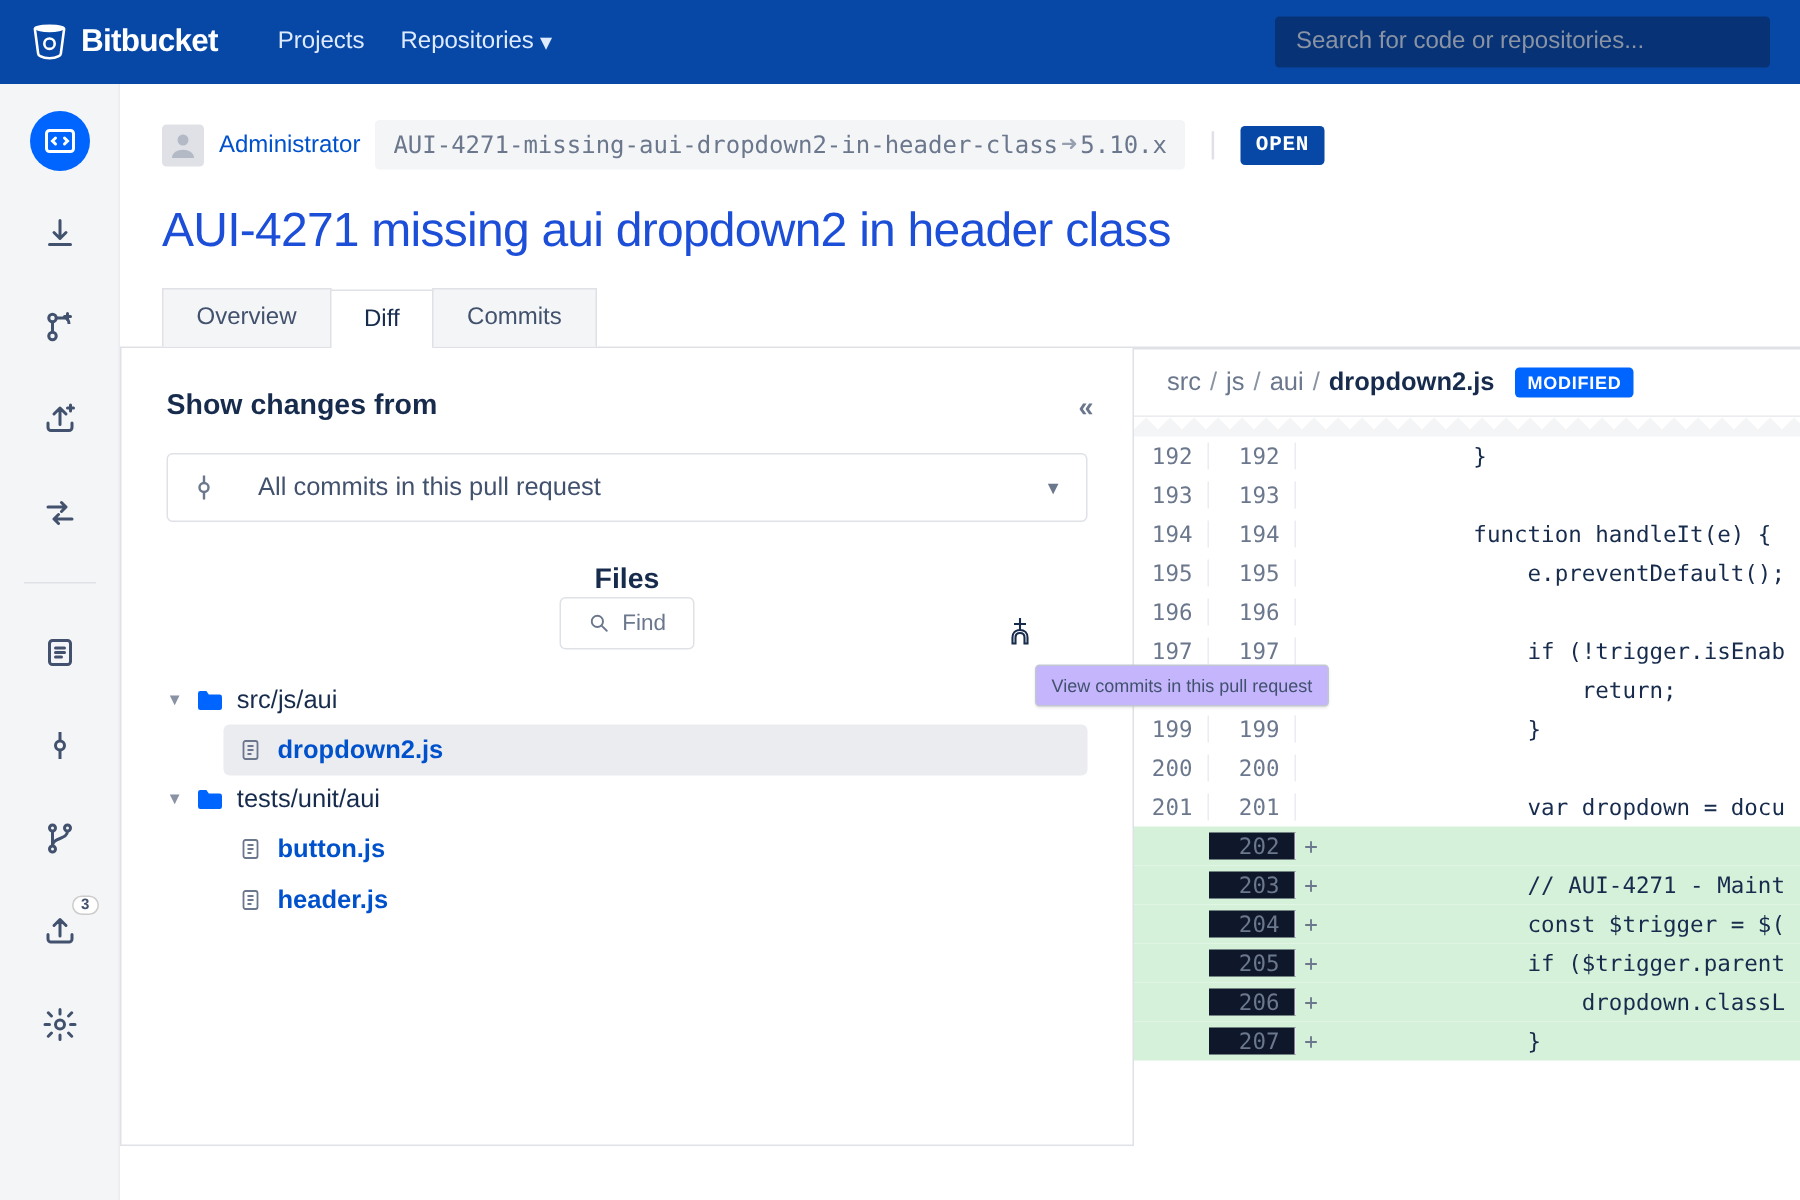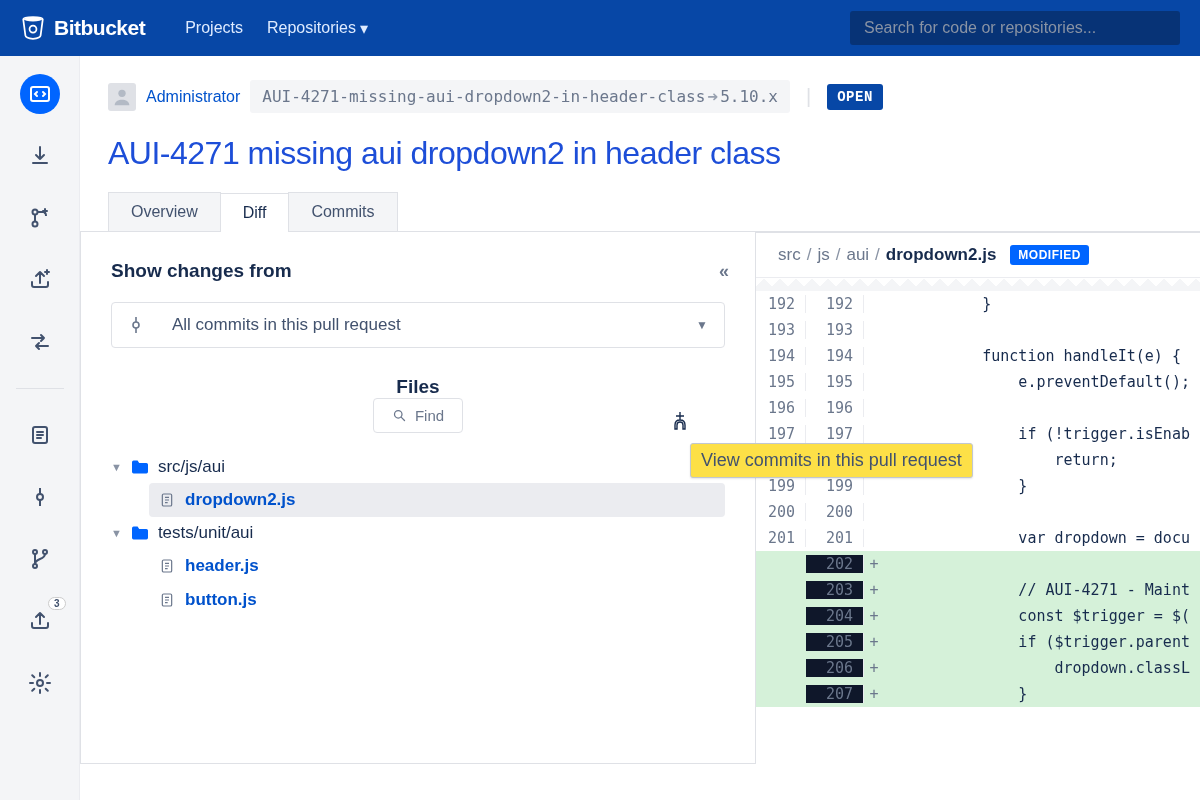--- a/index.html
+++ b/index.html
@@ -73,21 +73,21 @@
 .code { font-family: "SFMono-Regular", Consolas, monospace; font-size: 15px; }
 .code-row { display: flex; height: 26px; align-items: center;}
 .ln { width: 50px; text-align: right; color: #6B778C; padding-right: 10px; border-right: 1px solid #EBECF0;}
 .ln2 { width: 58px; text-align: right; color: #6B778C; padding-right: 10px; border-right: 1px solid #EBECF0;}
 .marker { width: 20px; text-align: center; color: #6B778C;}
 .code-text { padding-left: 26px; color: #172B4D; white-space: pre; }
 .code-row.added { background: #D5F1D9; }
 .code-row.added .ln { background: #D5F1D9;}
 .code-row.added .ln2 { background: #0f172a;}
 
-.tooltip-popup { position: absolute; background: #fde047; border: 1px solid #C1C7D0; border-radius: 3px; padding: 6px 10px; font-size: 18px; color: #42526E; box-shadow: 0 1px 2px rgba(0,0,0,0.1); z-index: 100; }
+.tooltip-popup { position: absolute; background: #c4b5fd; border: 1px solid #C1C7D0; border-radius: 3px; padding: 6px 10px; font-size: 12px; color: #42526E; box-shadow: 0 1px 2px rgba(0,0,0,0.1); z-index: 100; }
 .cursor-overlay { position: absolute; z-index: 101; pointer-events: none;}
 
 </style>
 </head>
 <body>
 
 <div class="header">
   <div class="logo">
     <svg width="26" height="26" viewBox="0 0 24 24" fill="none">
       <path d="M3 4 C3 3 5 2 12 2 C19 2 21 3 21 4 L19 19 C19 20 17 22 12 22 C7 22 5 20 5 19 Z" stroke="#fff" stroke-width="1.6"></path>
@@ -253,28 +253,28 @@
             <svg class="folder-icon-svg" width="20" height="16" viewBox="0 0 24 20" fill="currentColor">
                 <path d="M2 4a2 2 0 012-2h5l2 3h9a2 2 0 012 2v9a2 2 0 01-2 2H4a2 2 0 01-2-2V4z"></path>
               </svg>
             <span>tests/unit/aui</span>
           </div>
           <div class="tree-file">
             <svg class="file-icon-svg" width="16" height="18" viewBox="0 0 24 24" fill="none">
                 <rect x="5" y="3" width="14" height="18" rx="2" stroke="currentColor" stroke-width="1.8"></rect>
                 <path d="M9 8h6M9 12h6M9 16h4" stroke="currentColor" stroke-width="1.8"></path>
               </svg>
-            <span>header.js</span>
+            <span>button.js</span>
           </div>
           <div class="tree-file">
             <svg class="file-icon-svg" width="16" height="18" viewBox="0 0 24 24" fill="none">
                 <rect x="5" y="3" width="14" height="18" rx="2" stroke="currentColor" stroke-width="1.8"></rect>
                 <path d="M9 8h6M9 12h6M9 16h4" stroke="currentColor" stroke-width="1.8"></path>
               </svg>
-            <span>button.js</span>
+            <span>header.js</span>
           </div>
         </div>
       </div>
 
       <div class="diff-right">
         <div class="file-path-row">
           <span>src</span>
             <span class="sep">/</span>
           <span>js</span>
             <span class="sep">/</span>

